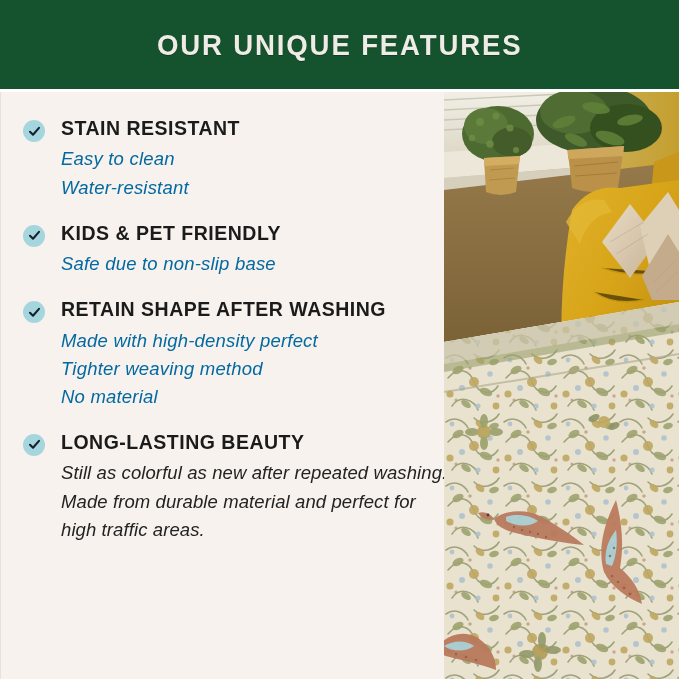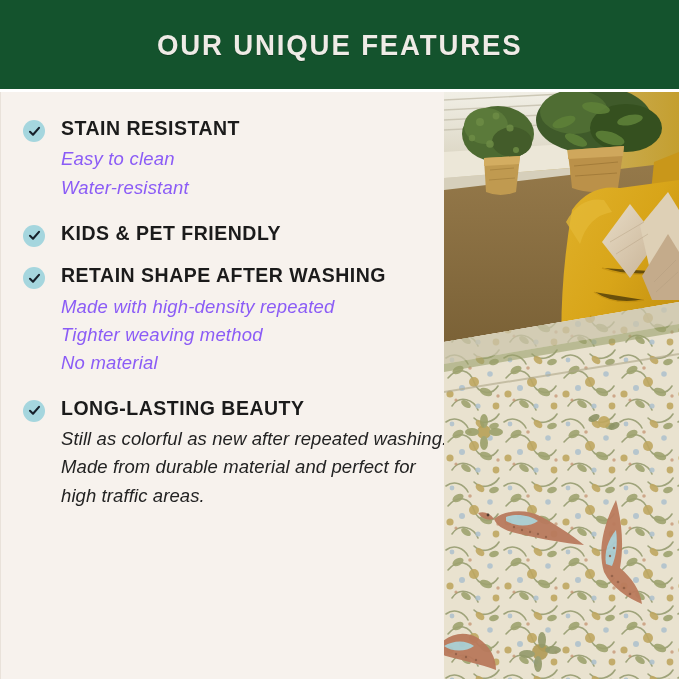--- a/index.html
+++ b/index.html
@@ -109,21 +109,21 @@
     white-space: nowrap;
   }
   .feature-lines {
     margin: 0;
     padding: 0;
     list-style: none;
   }
   .feature-line {
     font-size: 18.5px;
     font-style: italic;
-    color: #8b5cf6;
+    color: #0369a1;
     letter-spacing: 0.2px;
     line-height: 1.52;
     white-space: nowrap;
   }
   .feature-para {
     font-size: 18.5px;
     font-style: italic;
     color: #232323;
     letter-spacing: 0.1px;
     line-height: 1.52;
@@ -171,32 +171,33 @@
           </div>
 
           <div class="feature">
             <span class="check-icon">
               <svg width="13" height="13" viewBox="0 0 13 13" aria-hidden="true">
                 <path d="M2 6.8 L5 9.7 L11 2.9" fill="none" stroke="#17212b" stroke-width="2.1" stroke-linecap="round" stroke-linejoin="round"></path>
               </svg>
             </span>
             <div class="feature-title">KIDS &amp; PET FRIENDLY</div>
             <ul class="feature-lines">
+              <li class="feature-line">Safe due to non-slip base</li>
             </ul>
           </div>
 
           <div class="feature">
             <span class="check-icon">
               <svg width="13" height="13" viewBox="0 0 13 13" aria-hidden="true">
                 <path d="M2 6.8 L5 9.7 L11 2.9" fill="none" stroke="#17212b" stroke-width="2.1" stroke-linecap="round" stroke-linejoin="round"></path>
               </svg>
             </span>
             <div class="feature-title">RETAIN SHAPE AFTER WASHING</div>
             <ul class="feature-lines">
-              <li class="feature-line">Made with high-density repeated</li>
+              <li class="feature-line">Made with high-density perfect</li>
               <li class="feature-line">Tighter weaving method</li>
               <li class="feature-line">No material</li>
             </ul>
           </div>
 
           <div class="feature">
             <span class="check-icon">
               <svg width="13" height="13" viewBox="0 0 13 13" aria-hidden="true">
                 <path d="M2 6.8 L5 9.7 L11 2.9" fill="none" stroke="#17212b" stroke-width="2.1" stroke-linecap="round" stroke-linejoin="round"></path>
               </svg>

